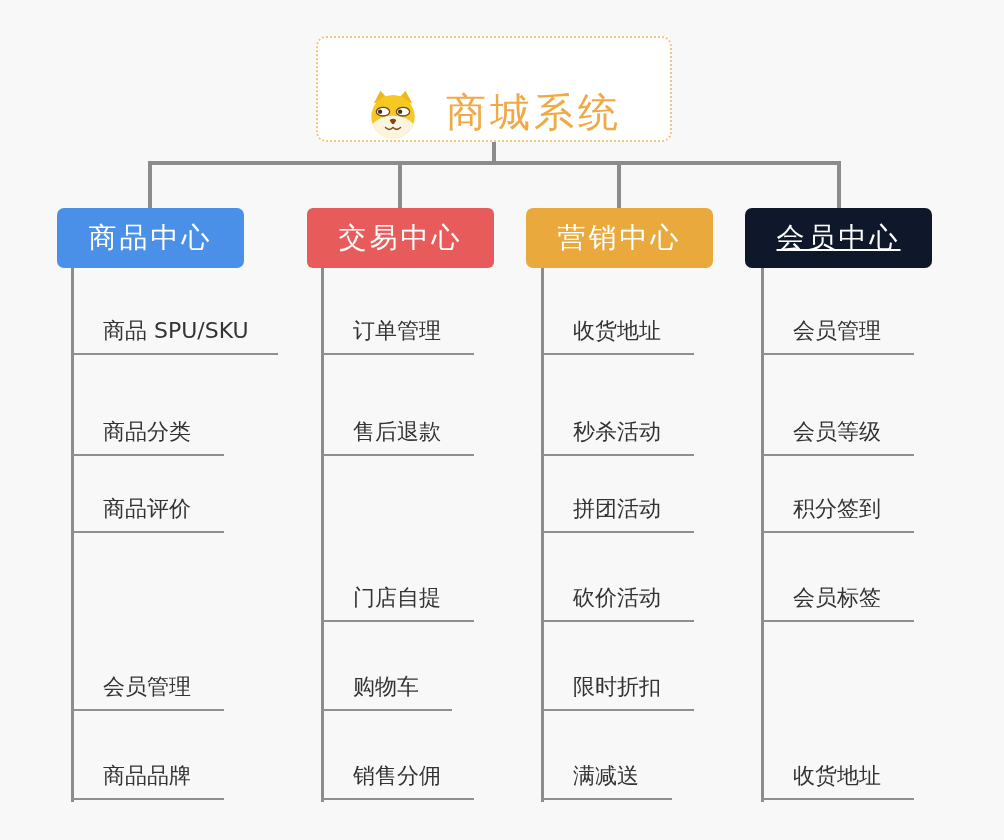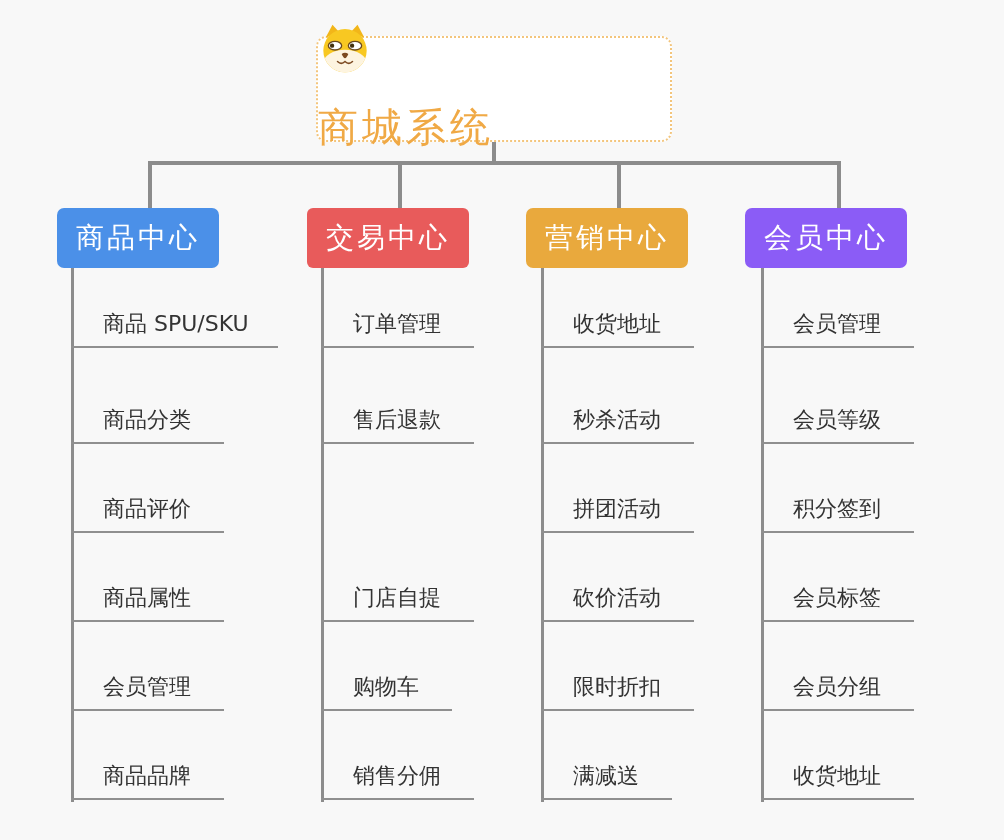--- a/index.html
+++ b/index.html
@@ -13,37 +13,37 @@
     background:#f8f8f8;
     overflow:hidden;
   }
   
   .root-node{
     position:absolute;left:316px;top:36px;width:356px;height:106px;
     background:#ffffff;
     border:2px dotted #f3c57c;
     border-radius:10px;
     box-sizing:border-box;
-    display:flex;align-items:flex-start;justify-content:center;gap:26px;flex-direction:column;
+    display:flex;align-items:flex-end;justify-content:center;gap:26px;
   }
   .root-title{
     font-size:40px;
     letter-spacing:4px;
     color:#f0a945;
     white-space:nowrap;
   }
   .root-icon{width:54px;height:50px;flex:0 0 auto;}
   
   .conn{position:absolute;background:#8c8c8c;}
   .conn.v{width:4px;}
   .conn.h{height:4px;}
   .leaf-line{position:absolute;width:3px;background:#8c8c8c;top:268px;height:534px;}
   
   .branch-box{
-    position:absolute;top:208px;width:162px;height:60px;
+    position:absolute;top:208px;width:187px;height:60px;
     border-radius:7px;
     color:#ffffff;
     font-size:28px;letter-spacing:3px;
     display:flex;align-items:center;justify-content:center;
     white-space:nowrap;
   }
   
   .leaf{
     position:absolute;
     box-sizing:border-box;
@@ -51,21 +51,21 @@
     border-bottom:2px solid #8f8f8f;
     display:flex;align-items:flex-end;
     padding:0 0 7px 32px;
     font-size:22px;
     color:#333333;
     white-space:nowrap;
   }
   .leaf.w-wide{width:207px;}
   .leaf.w-short{width:131px;}
   .col-0{left:71px}.col-1{left:321px}.col-2{left:541px}.col-3{left:761px}
-  .row-0{top:306px}.row-1{top:402px}.row-2{top:491px}
+  .row-0{top:313px}.row-1{top:414px}.row-2{top:491px}
   .row-3{top:580px}.row-4{top:669px}.row-5{top:758px}
 </style>
 </head>
 <body>
 
 <div class="canvas">
 
   <div class="conn v" style="left:492px;top:140px;height:23px;"></div>
   <div class="conn h" style="left:148px;top:161px;width:693px;"></div>
   <div class="conn v" style="left:148px;top:161px;height:47px;"></div>
@@ -93,42 +93,40 @@
       <circle cx="40.5" cy="26" r="2.6" fill="#43310f"></circle>
       <path d="M28 36 q4 -3 8 0 q-2 5 -4 5 q-2 0 -4 -5 z" fill="#7c4a21"></path>
       <path d="M23 45 q4.5 4.5 9 0 q4.5 4.5 9 0" stroke="#7c4a21" stroke-width="1.8" fill="none" stroke-linecap="round"></path>
     </svg>
     <span class="root-title">商城系统</span>
   </div>
 
   <div class="branch-box" style="left: 57px; background: rgb(75, 144, 232);">商品中心</div>
   <div class="branch-box" style="left: 307px; background: rgb(232, 91, 91); border-radius: 6px;">交易中心</div>
   <div class="branch-box" style="left: 526px; background: rgb(233, 169, 61);">营销中心</div>
-  <div class="branch-box" style="left: 745px; background: #8b5cf6;">会员中心</div>
+  <div class="branch-box" style="left: 745px; background: #0f172a; text-decoration: underline;">会员中心</div>
 
   <div class="leaf col-0 row-0 w-wide">商品 SPU/SKU</div>
   <div class="leaf col-0 row-1">商品分类</div>
   <div class="leaf col-0 row-2">商品评价</div>
-  <div class="leaf col-0 row-3">商品属性</div>
   <div class="leaf col-0 row-4">会员管理</div>
   <div class="leaf col-0 row-5">商品品牌</div>
 
   <div class="leaf col-1 row-0">订单管理</div>
   <div class="leaf col-1 row-1">售后退款</div>
   <div class="leaf col-1 row-3">门店自提</div>
   <div class="leaf col-1 row-4 w-short">购物车</div>
   <div class="leaf col-1 row-5">销售分佣</div>
 
   <div class="leaf col-2 row-0">收货地址</div>
   <div class="leaf col-2 row-1">秒杀活动</div>
   <div class="leaf col-2 row-2">拼团活动</div>
   <div class="leaf col-2 row-3">砍价活动</div>
   <div class="leaf col-2 row-4">限时折扣</div>
   <div class="leaf col-2 row-5 w-short">满减送</div>
 
   <div class="leaf col-3 row-0">会员管理</div>
   <div class="leaf col-3 row-1">会员等级</div>
   <div class="leaf col-3 row-2">积分签到</div>
   <div class="leaf col-3 row-3">会员标签</div>
-  <div class="leaf col-3 row-4">会员分组</div>
   <div class="leaf col-3 row-5">收货地址</div>
 
 </div>
 
 </body></html>

